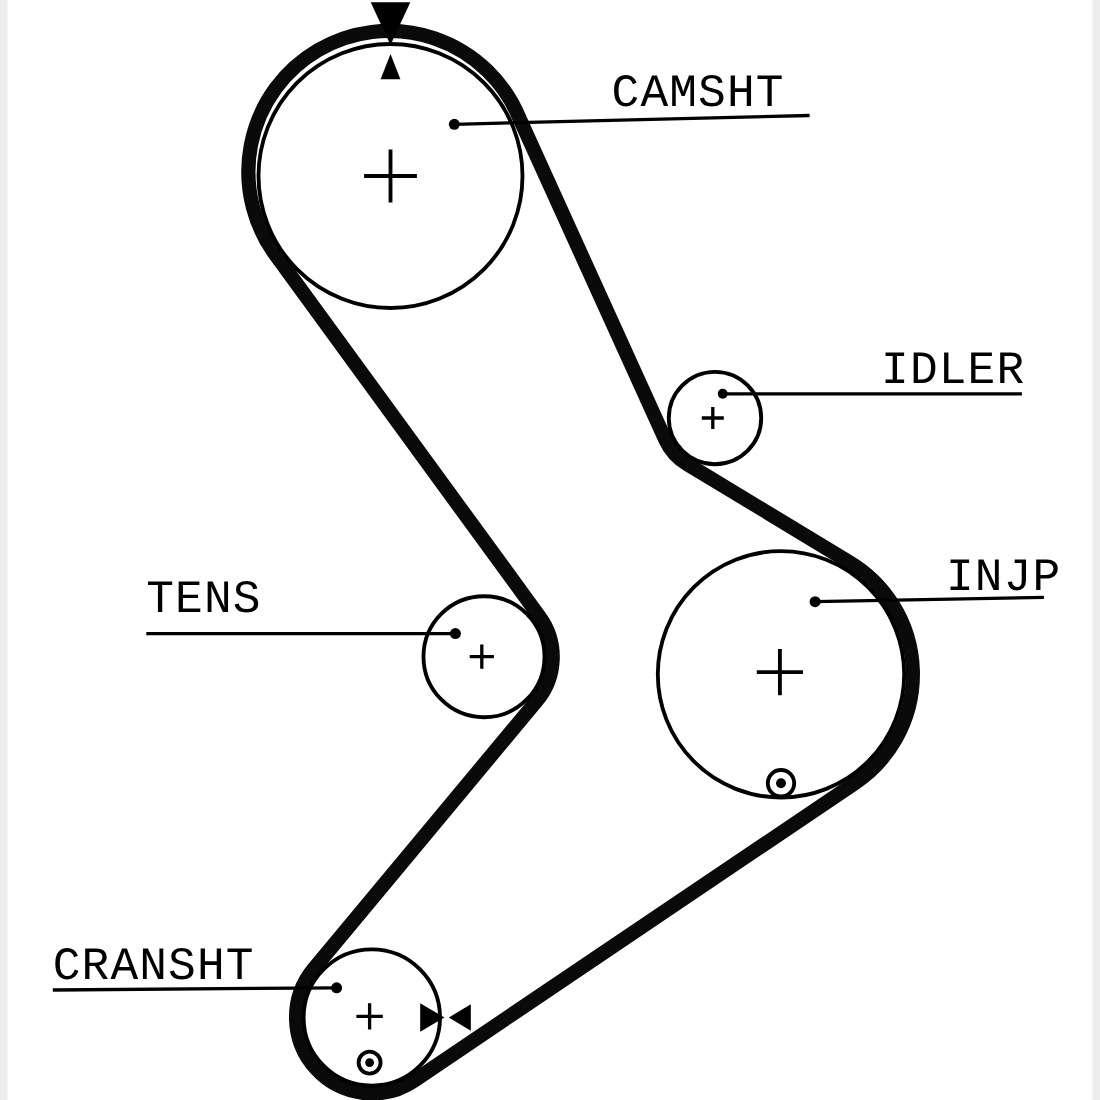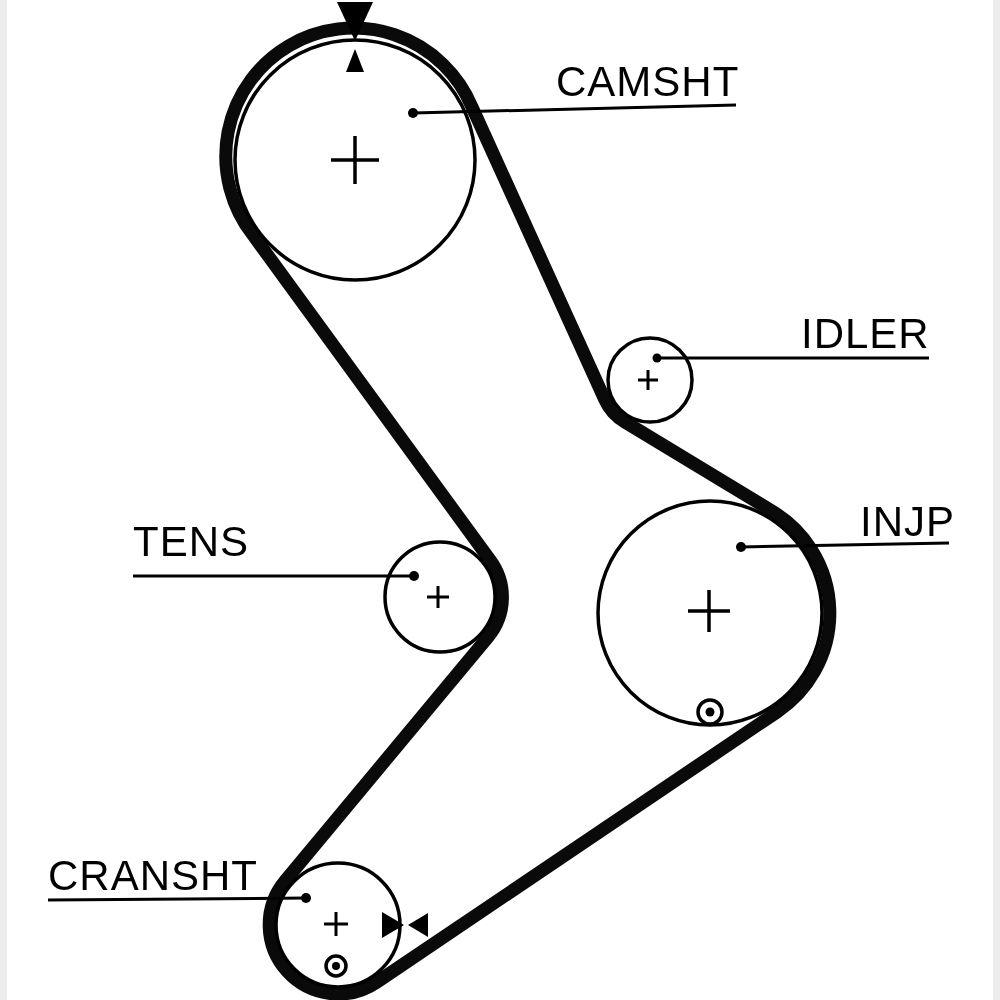--- a/index.html
+++ b/index.html
@@ -1,18 +1,18 @@
 <!DOCTYPE html>
 <html><head>
 <meta charset="utf-8">
 <style>
   html,body{margin:0;padding:0;background:#ffffff;}
   .stage{
     position:relative;width:1000px;height:1000px;background:#ffffff;overflow:hidden;
-    font-family:Liberation Sans, sans-serif;
+    font-family:Liberation Mono, monospace;
   }
   svg{display:block;}
   .edge{fill:#ededed;}
   .belt{fill:none;stroke:#0a0a0a;stroke-width:13;stroke-linejoin:round;stroke-linecap:round;}
   .pulley{fill:#ffffff;stroke:#000000;stroke-width:3.5;}
   .plusbig{stroke:#000000;stroke-width:3.5;fill:none;}
   .plussmall{stroke:#000000;stroke-width:3;fill:none;}
   .leader{stroke:#000000;stroke-width:3;fill:none;}
   .dot{fill:#000000;}
   .tri{fill:#000000;}

